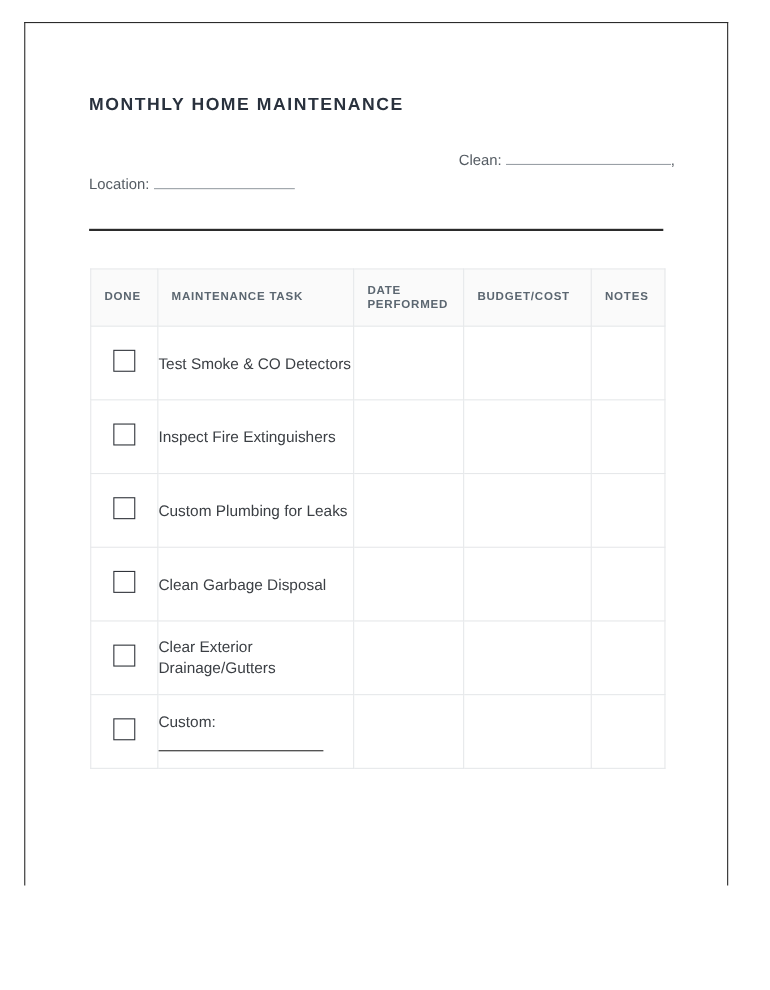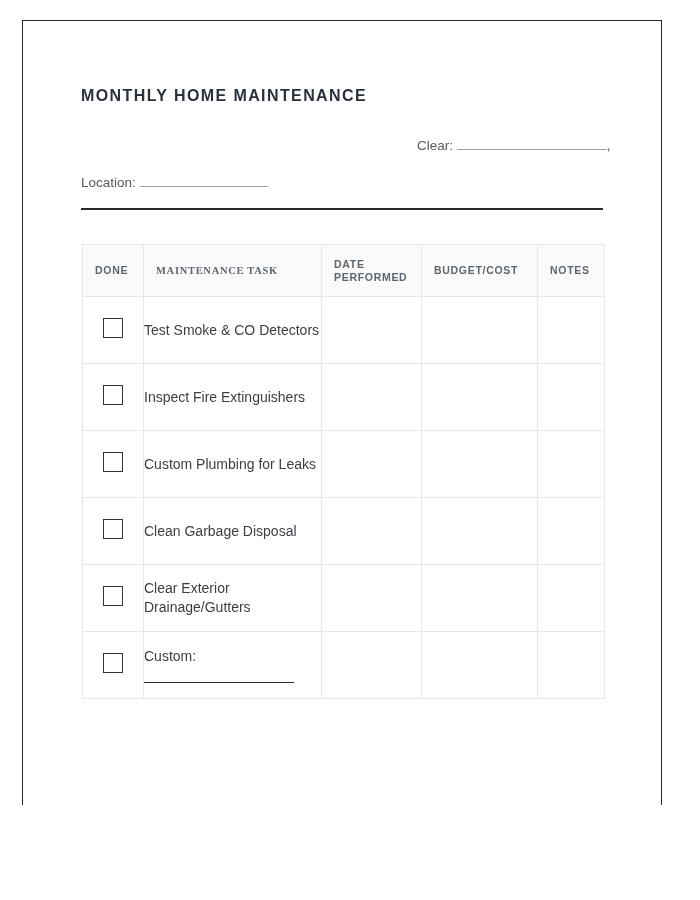--- a/index.html
+++ b/index.html
@@ -48,21 +48,21 @@
     font-weight: bold;
     letter-spacing: 1.4px;
     line-height: 38px;
     color: #29313d;
     width: 330px;
     margin: 0;
   }
   .meta-left {
     position: absolute;
     left: 0;
-    top: 153px;
+    top: 138px;
     font-size: 13.5px;
     color: #555c63;
     white-space: nowrap;
   }
   .meta-right {
     position: absolute;
     left: 336px;
     top: 112px;
     font-size: 13.5px;
     color: #555c63;
@@ -109,21 +109,21 @@
     font-size: 10.5px;
     font-weight: bold;
     letter-spacing: 0.7px;
     text-align: left;
     height: 52px;
     line-height: 13px;
     padding: 0 12px;
     box-sizing: border-box;
   }
   .th-done   { width: 61px;  text-align: center; padding: 0 4px; }
-  .th-task   { width: 178px; font-family: Liberation Serif, serif; }
+  .th-task   { width: 178px; }
   .th-date   { width: 100px; }
   .th-budget { width: 116px; }
   .th-notes  { width: 67px;  }
 
   .task-table tbody tr { height: 67px; }
   .cell-done {
     text-align: center;
   }
   .checkbox-mark {
     display: inline-block;
@@ -158,21 +158,21 @@
       <h1 class="doc-title">MONTHLY HOME MAINTENANCE</h1>
     </div>
 
     <div class="meta-left">
       <span>Location:</span>
       <span class="rule-line rule-loc"></span>
     </div>
 
     <div class="meta-right">
       <div>
-        <span>Clear:</span>
+        <span>Clean:</span>
         <span class="rule-line rule-month"></span><span>,</span>
       </div>
     </div>
 
   </div>
 
   <div class="header-divider"></div>
 
   <table class="task-table">
     <thead>

